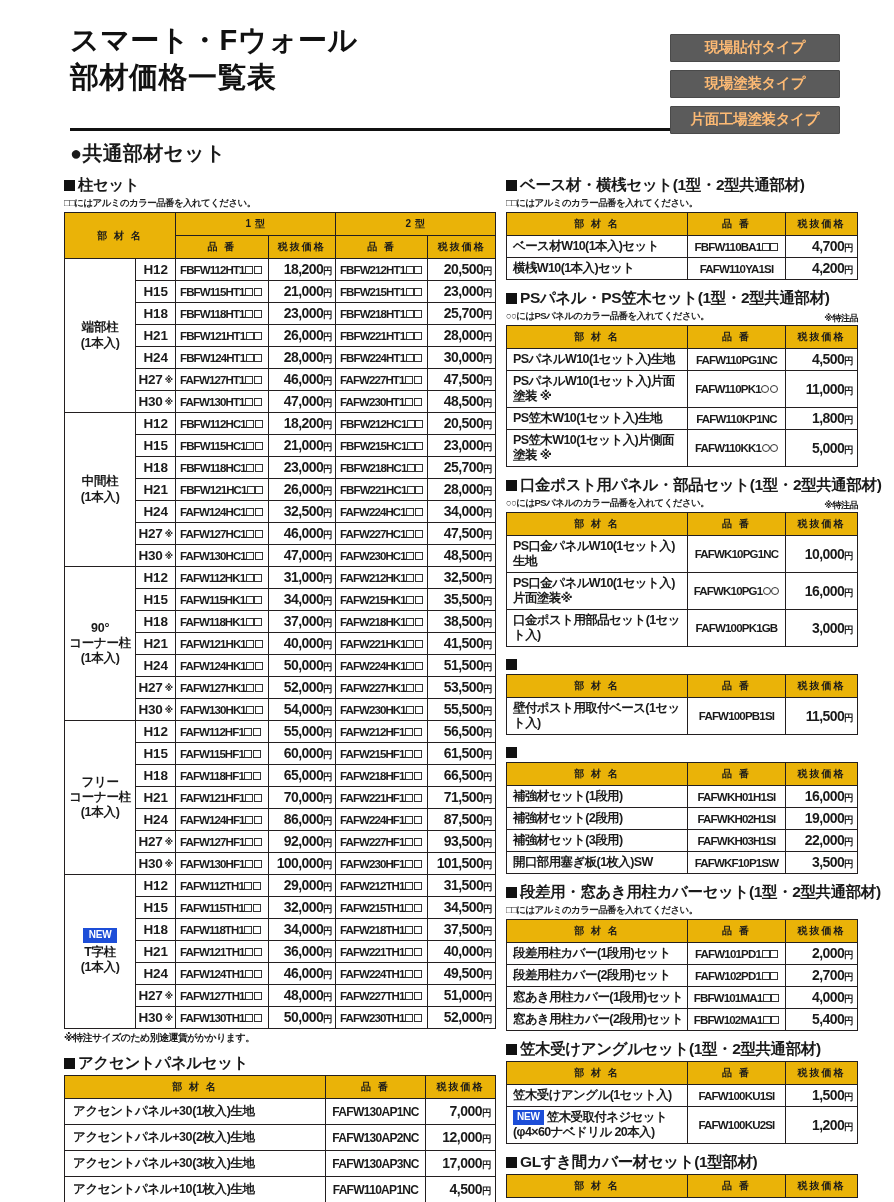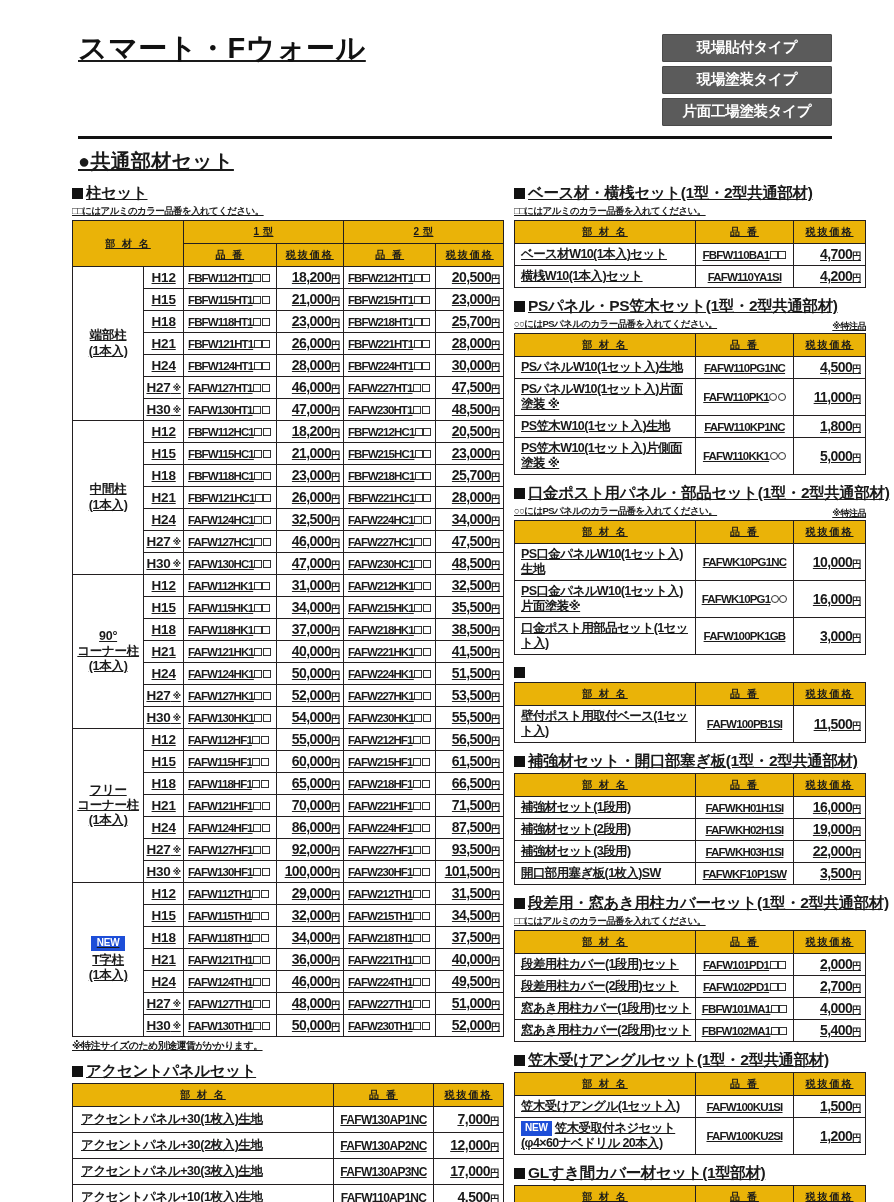--- a/index.html
+++ b/index.html
@@ -3,32 +3,33 @@
 <meta charset="utf-8">
 <style>
   * { box-sizing: border-box; margin: 0; padding: 0; }
   html, body {
     width: 894px; height: 1202px;
     background: #ffffff;
     font-family: "Liberation Sans", "DejaVu Sans", sans-serif;
     color: #1a1a1a;
     overflow: hidden;
   }
-  .page { position: relative; width: 894px; height: 898px; padding: 12px; text-decoration: underline; }
+  .page { position: relative; width: 894px; height: 898px; padding: 4px; }
 
   
   .hdr { position: relative; padding: 18px 50px 0 66px; height: 120px; }
   .hdr-title { font-size: 29px; font-weight: bold; line-height: 1.28; letter-spacing: 0.5px; color: #111; }
   .hdr-title div { white-space: nowrap; }
   .badges { position: absolute; right: 50px; top: 22px; width: 170px; }
   .badge {
-    background: #5b5b5b; color: #ffffff; text-align: center;
+    background: #5b5b5b; color: #fdba74; text-align: center;
     font-size: 14.5px; font-weight: bold; letter-spacing: -0.3px;
     padding: 3px 0 4px; margin-bottom: 4px; border-radius: 1px;
     border: 1px solid #4a4a4a;
+    margin-top: 8px;
   }
   .rule { border-top: 3px solid #111; margin: 4px 50px 0 66px; }
 
   
   .sec-main {
     margin: 9px 0 8px 66px;
     font-size: 20px; font-weight: bold; letter-spacing: 0.3px;
   }
 
   
@@ -128,20 +129,21 @@
   .circ { display:inline-block; width:8px; height:8px; border:1.3px solid #333; border-radius:50%; vertical-align: 0px; margin-left: 0.5px;}
 </style>
 </head>
 <body>
 
 <div class="page">
 
   <div class="hdr">
     <div class="hdr-title">
       <div>スマート・Fウォール</div>
+      <div>部材価格一覧表</div>
     </div>
     <div class="badges">
       <div class="badge">現場貼付タイプ</div>
       <div class="badge">現場塗装タイプ</div>
       <div class="badge">片面工場塗装タイプ</div>
     </div>
   </div>
   <div class="rule"></div>
 
   <div class="sec-main">●共通部材セット</div>
@@ -611,21 +613,21 @@
             <tbody>
               <tr>
                 <td class="name"><span>壁付ポスト用取付ベース(1セット入)</span></td>
                 <td class="code">FAFW100PB1SI</td>
                 <td class="price">11,500<span class="yen">円</span></td>
               </tr>
             </tbody>
           </table>
         </div>
         <div class="blk">
-          <div class="blk-title"><span class="sq"></span><span>補強材セット・開口部塞ぎ板(1型・2型共通部材)</span></div>
+          <div class="blk-title"><span class="sq"></span></div>
           <table class="t3">
             <colgroup>
               <col class="n">
               <col class="p">
               <col class="v">
             </colgroup>
             <thead>
               <tr>
                 <th>部 材 名</th>
                 <th>品  番</th>

